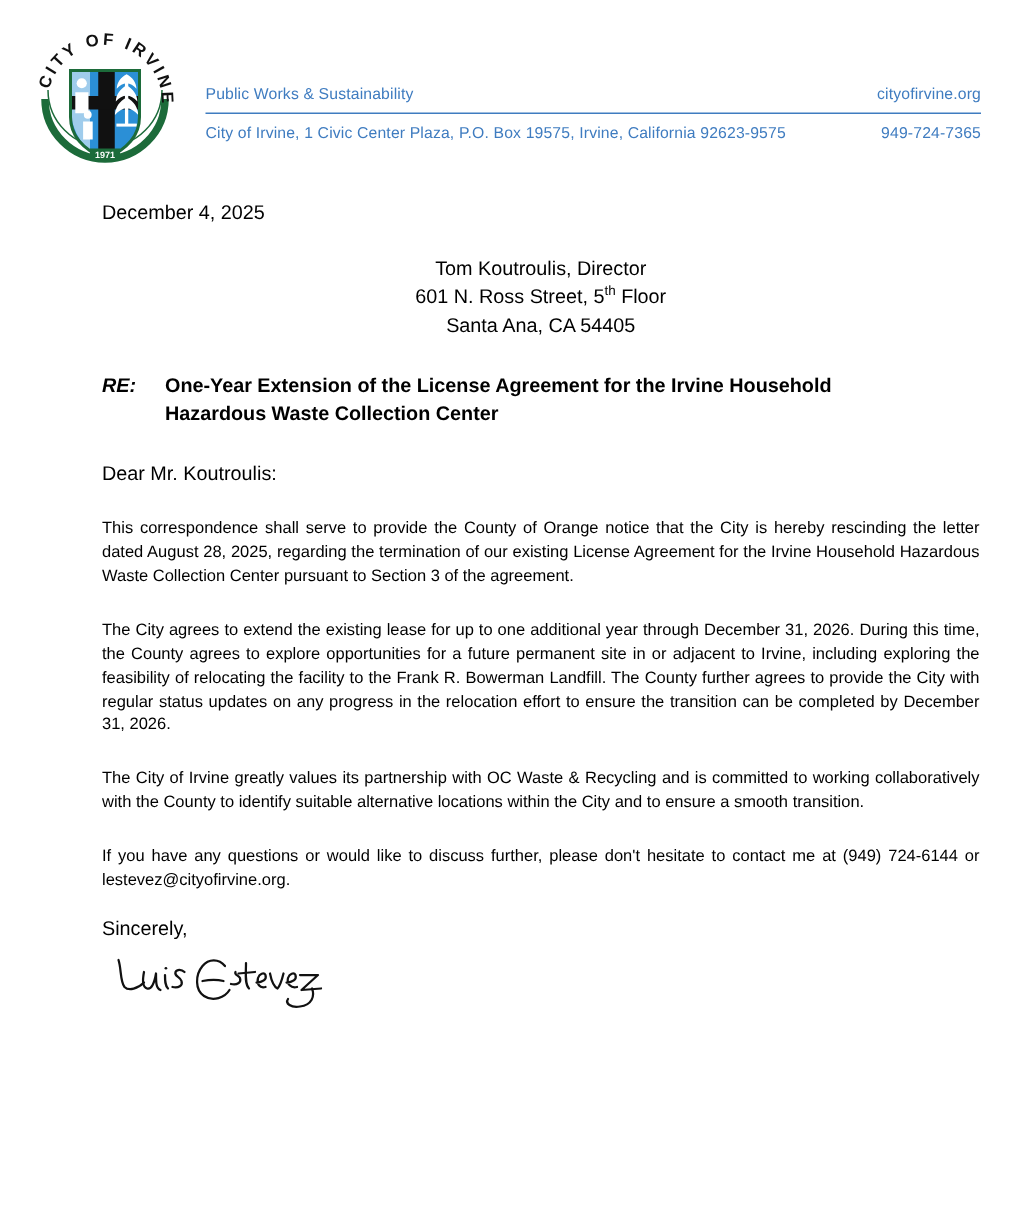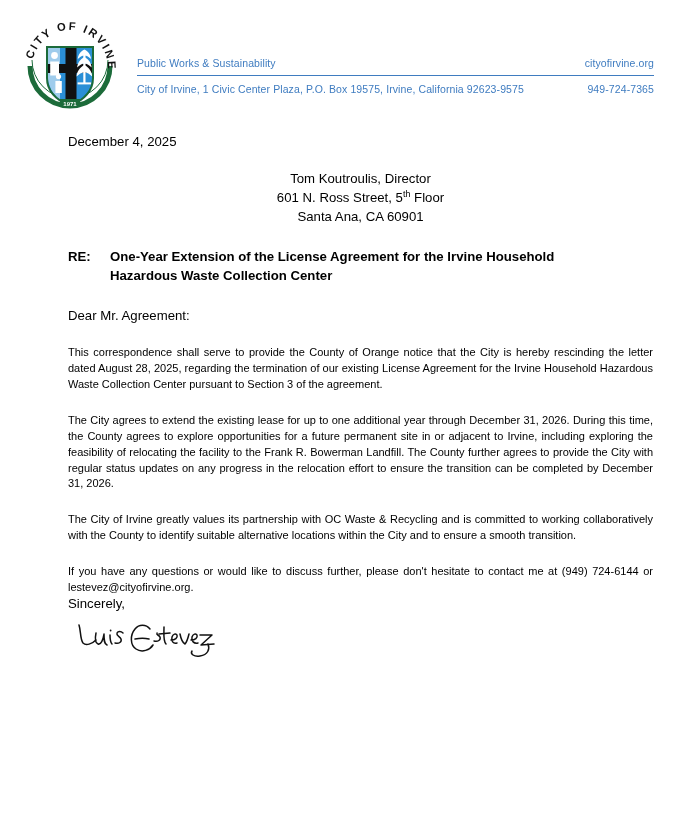--- a/index.html
+++ b/index.html
@@ -84,39 +84,40 @@
   .re-block {
     display: flex;
     font-weight: bold;
     font-size: 13.2px;
     line-height: 1.42;
     margin-bottom: 22px;
   }
   .re-label {
     width: 42px;
     flex: 0 0 42px;
+    font-style: italic;
   }
   .re-text {
     flex: 1 1 auto;
     max-width: 513px;
   }
 
   .salutation {
     font-size: 13.2px;
     margin-bottom: 22px;
   }
 
   p.body-par {
     font-size: 11px;
     line-height: 1.45;
     text-align: justify;
     margin: 0 0 20px 0;
     width: 585px;
   }
-  p.body-par:last-of-type { margin-bottom: 0; }
+  p.body-par:last-of-type { margin-bottom: 15px; }
 
   .closing {
     font-size: 13.2px;
   }
 
   .signature-area {
     height: 48px;
     margin-top: 2px;
     position: relative;
   }
@@ -195,29 +196,29 @@
 
 <div class="letter">
 
   <div class="date-line">December 4, 2025</div>
 
   <div class="recipient">
     <div>Tom Koutroulis, Director</div>
     <div>
       <span>601 N. Ross Street, 5</span><sup class="ord">th</sup><span> Floor</span>
     </div>
-    <div>Santa Ana, CA 60901</div>
+    <div>Santa Ana, CA 54405</div>
   </div>
 
   <div class="re-block">
     <span class="re-label">RE:</span>
     <span class="re-text">One-Year Extension of the License Agreement for the Irvine Household Hazardous Waste Collection Center</span>
   </div>
 
-  <div class="salutation">Dear Mr. Agreement:</div>
+  <div class="salutation">Dear Mr. Koutroulis:</div>
 
   <p class="body-par">This correspondence shall serve to provide the County of Orange notice that the City is hereby rescinding the letter dated August 28, 2025, regarding the termination of our existing License Agreement for the Irvine Household Hazardous Waste Collection Center pursuant to Section 3 of the agreement.</p>
   <p class="body-par">The City agrees to extend the existing lease for up to one additional year through December 31, 2026. During this time, the County agrees to explore opportunities for a future permanent site in or adjacent to Irvine, including exploring the feasibility of relocating the facility to the Frank R. Bowerman Landfill. The County further agrees to provide the City with regular status updates on any progress in the relocation effort to ensure the transition can be completed by December 31, 2026.</p>
   <p class="body-par">The City of Irvine greatly values its partnership with OC Waste &amp; Recycling and is committed to working collaboratively with the County to identify suitable alternative locations within the City and to ensure a smooth transition.</p>
   <p class="body-par">If you have any questions or would like to discuss further, please don't hesitate to contact me at (949) 724-6144 or lestevez@cityofirvine.org.</p>
 
   <div class="closing">Sincerely,</div>
 
   <div class="signature-area">
     <svg class="sig-svg" viewBox="0 0 160 46">

